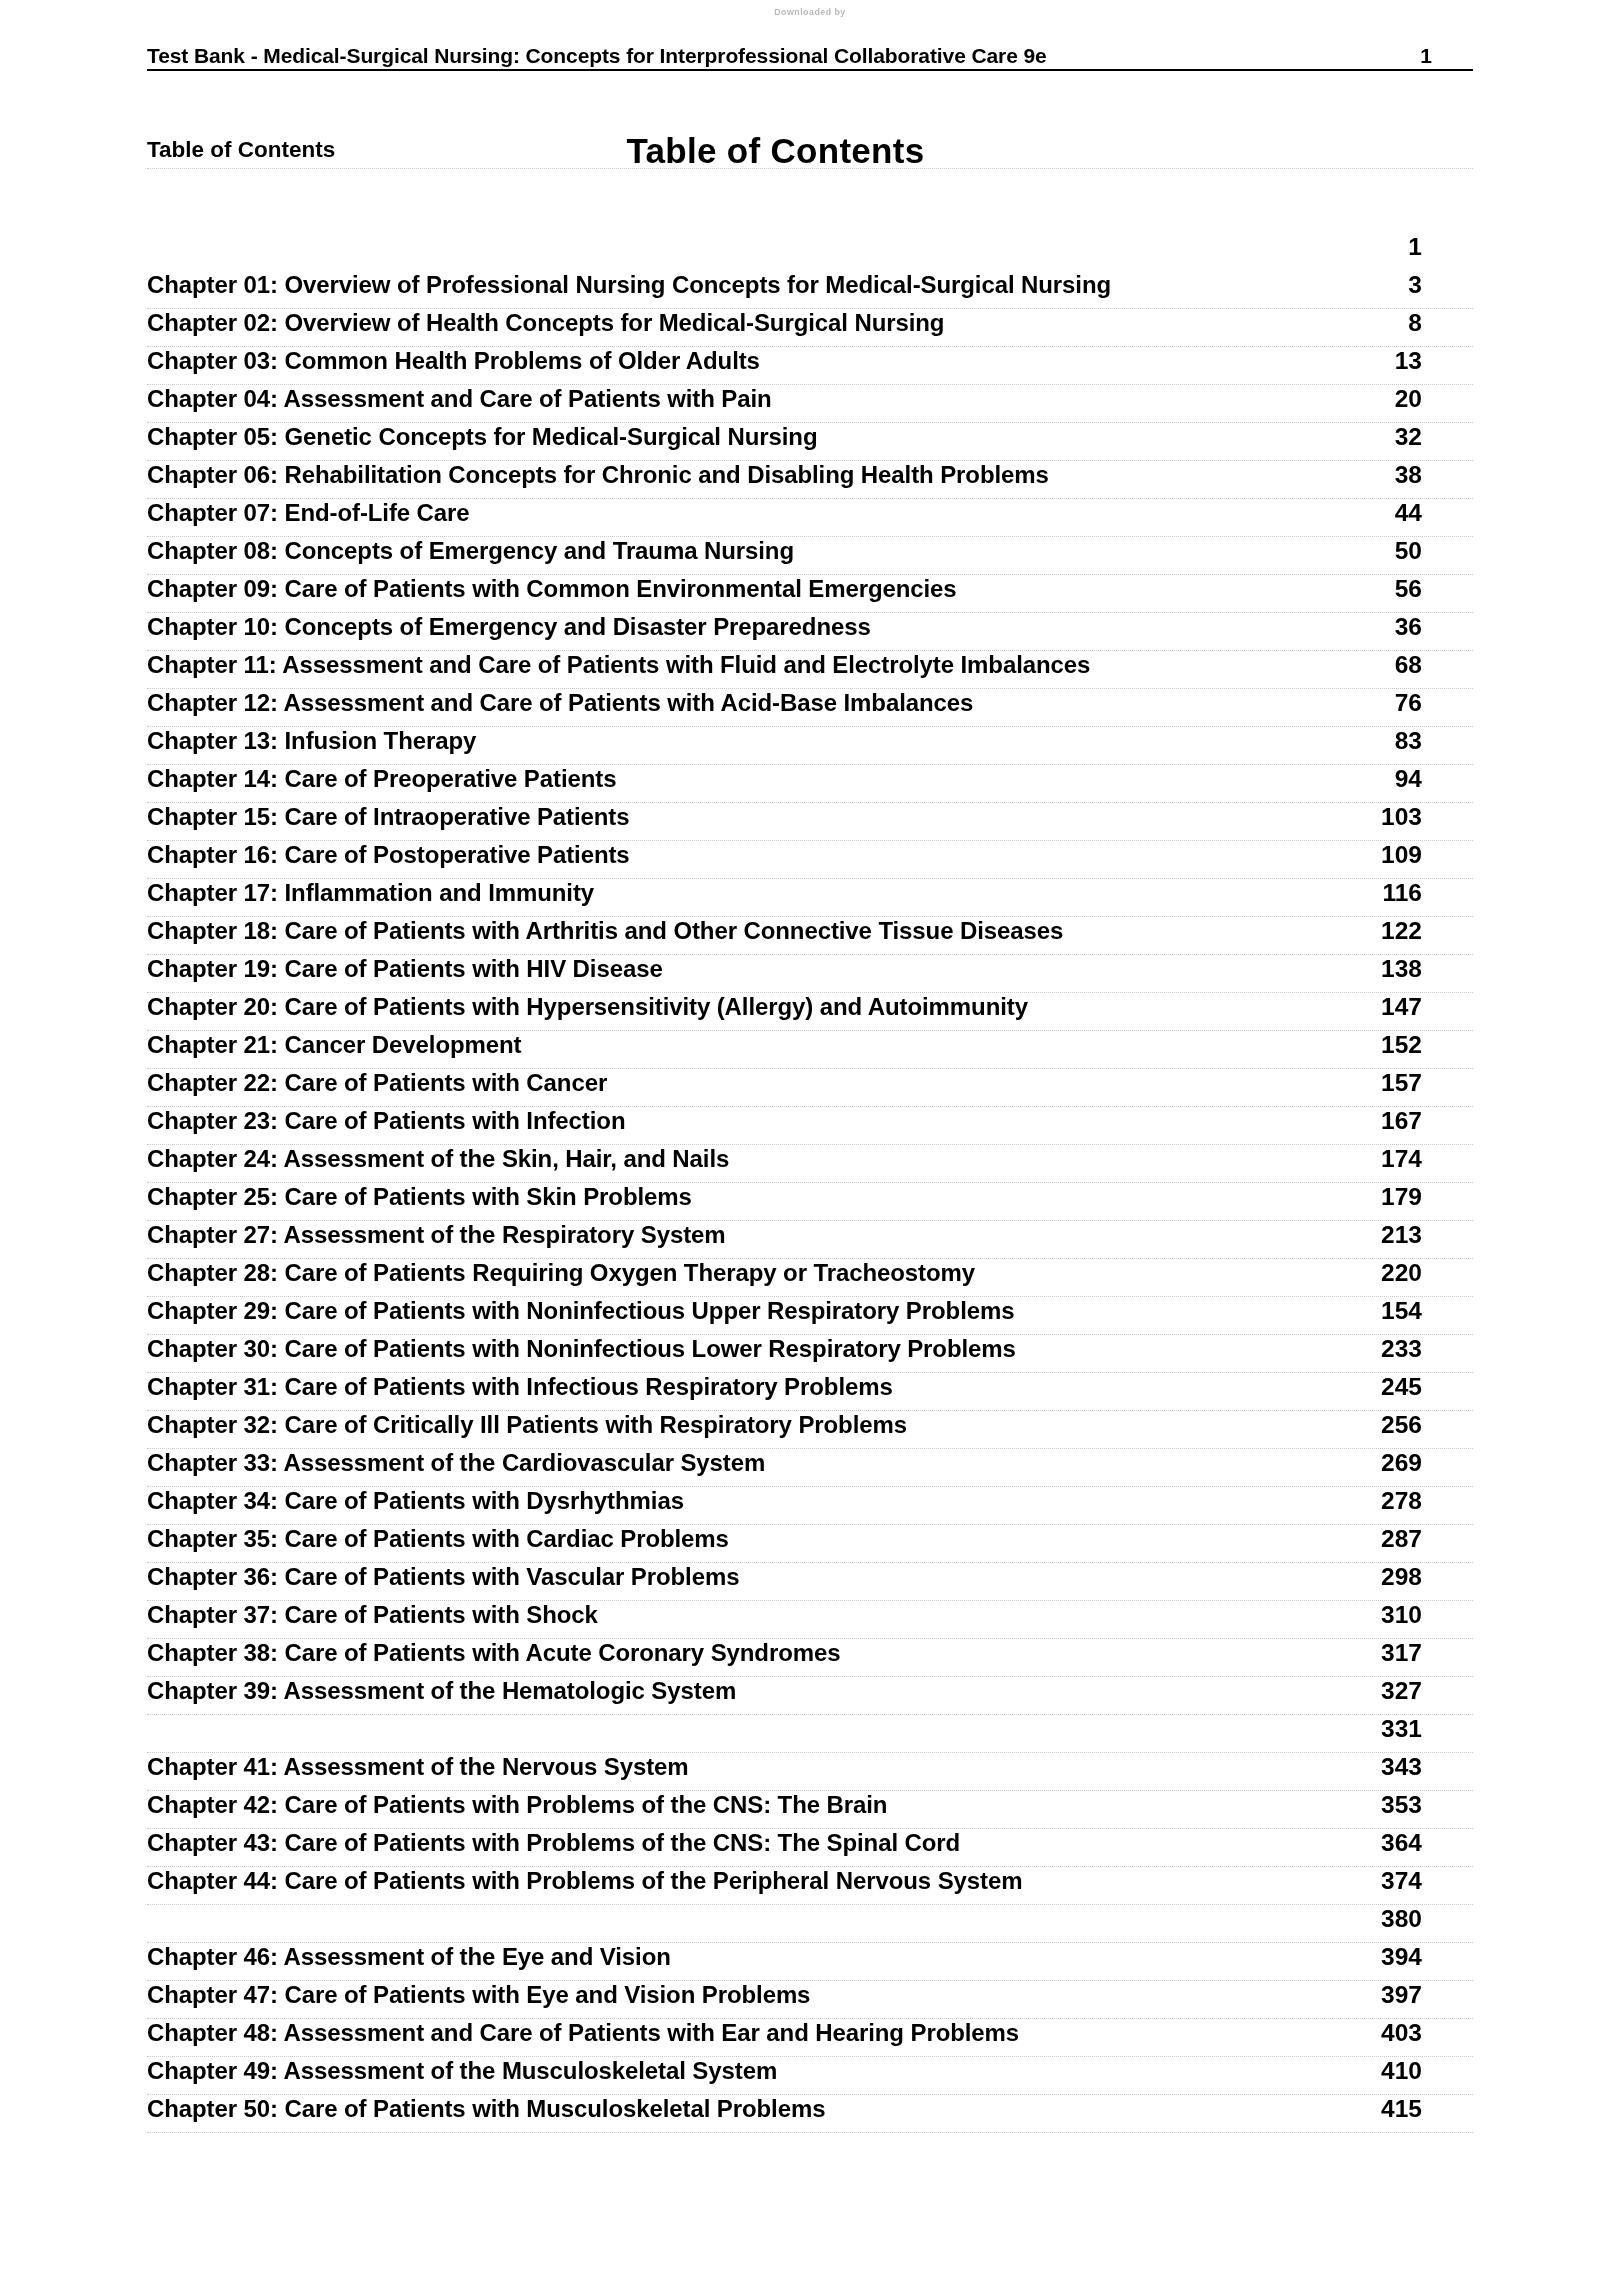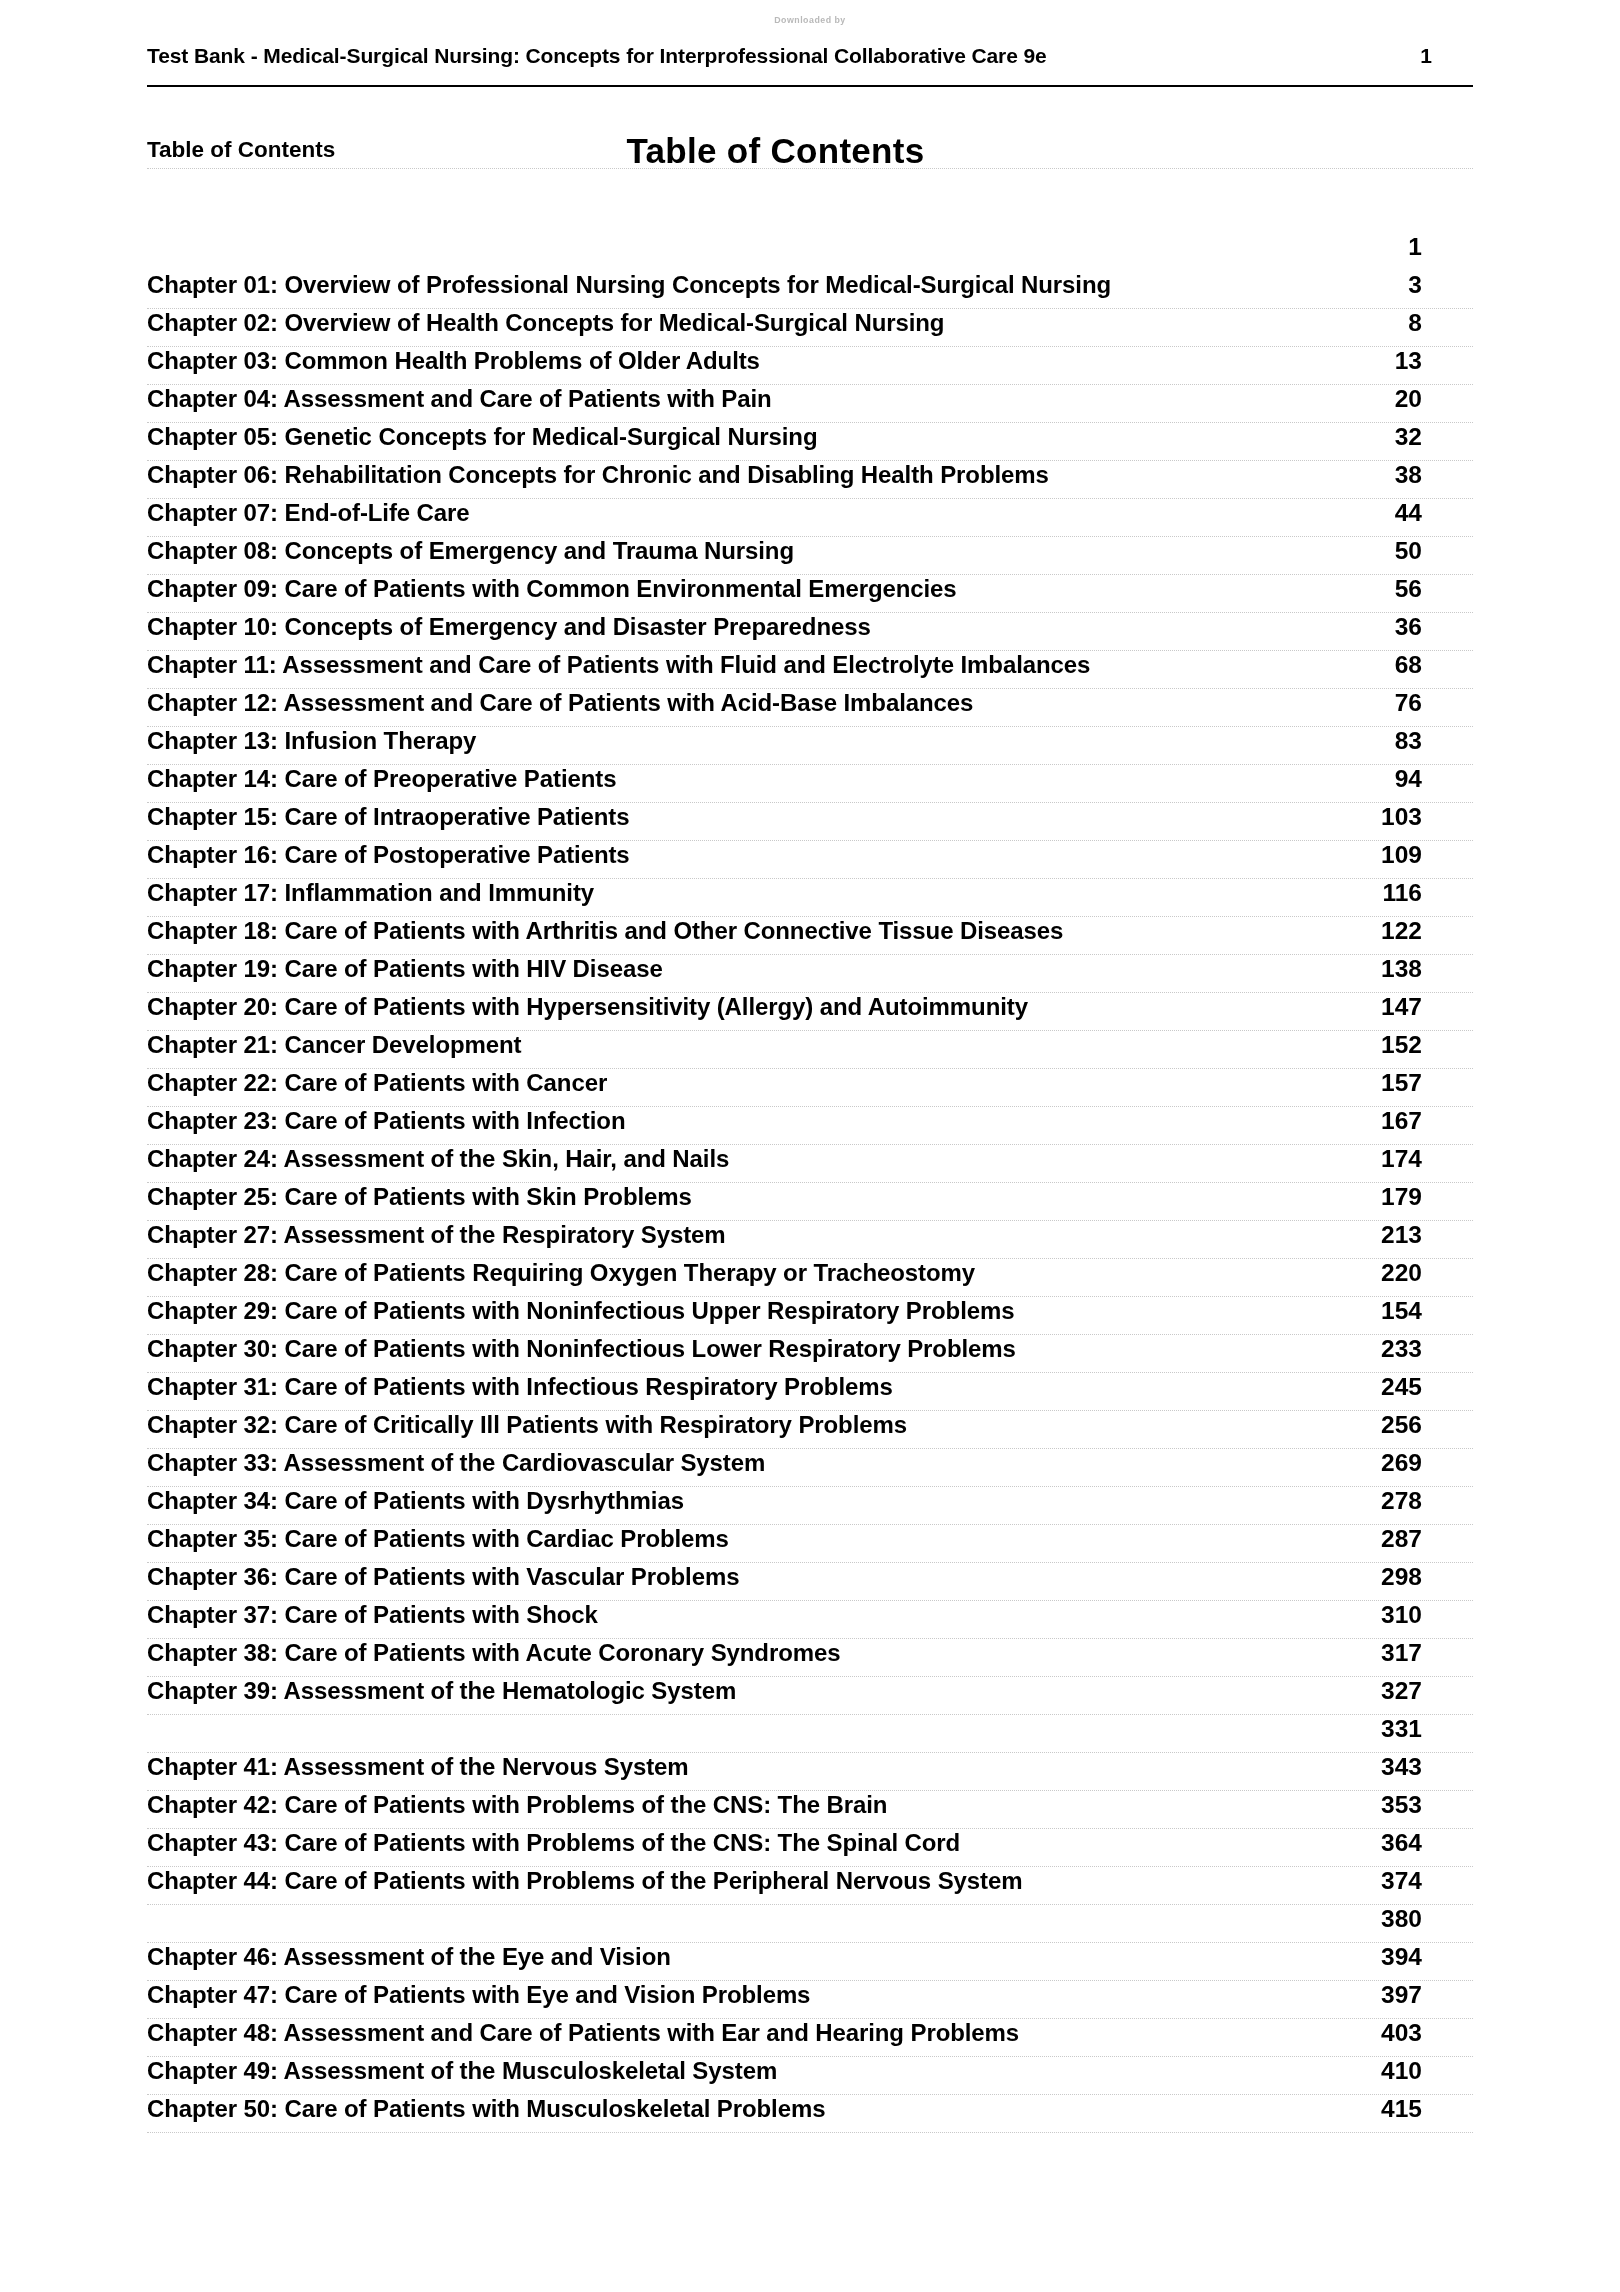--- a/index.html
+++ b/index.html
@@ -13,21 +13,21 @@
     height: 2293px;
     position: relative;
     font-family: "Liberation Sans", sans-serif;
     color: #000000;
     overflow: hidden;
   }
 
   
   .top-artifact {
     position: absolute;
-    top: 16px;
+    top: 8px;
     left: 0;
     width: 100%;
     text-align: center;
     font-size: 8.8px;
     line-height: 9.8px;
     color: #b9b9b9;
     letter-spacing: 0.5px;
     font-weight: bold;
     overflow: hidden;
     height: 10.8px;
@@ -46,21 +46,21 @@
 
   
   .running-header {
     position: absolute;
     left: 147px;
     right: 147px;
     top: 44px;
     display: flex;
     align-items: flex-end;
     border-bottom: 2px solid #000000;
-    padding-bottom: 17px;
+    padding-bottom: 1px;
   }
   .running-header .rh-title {
     font-size: 21px;
     font-weight: bold;
     letter-spacing: -0.1px;
     white-space: nowrap;
   }
   .running-header .rh-spacer {
     flex: 1 1 auto;
   }

